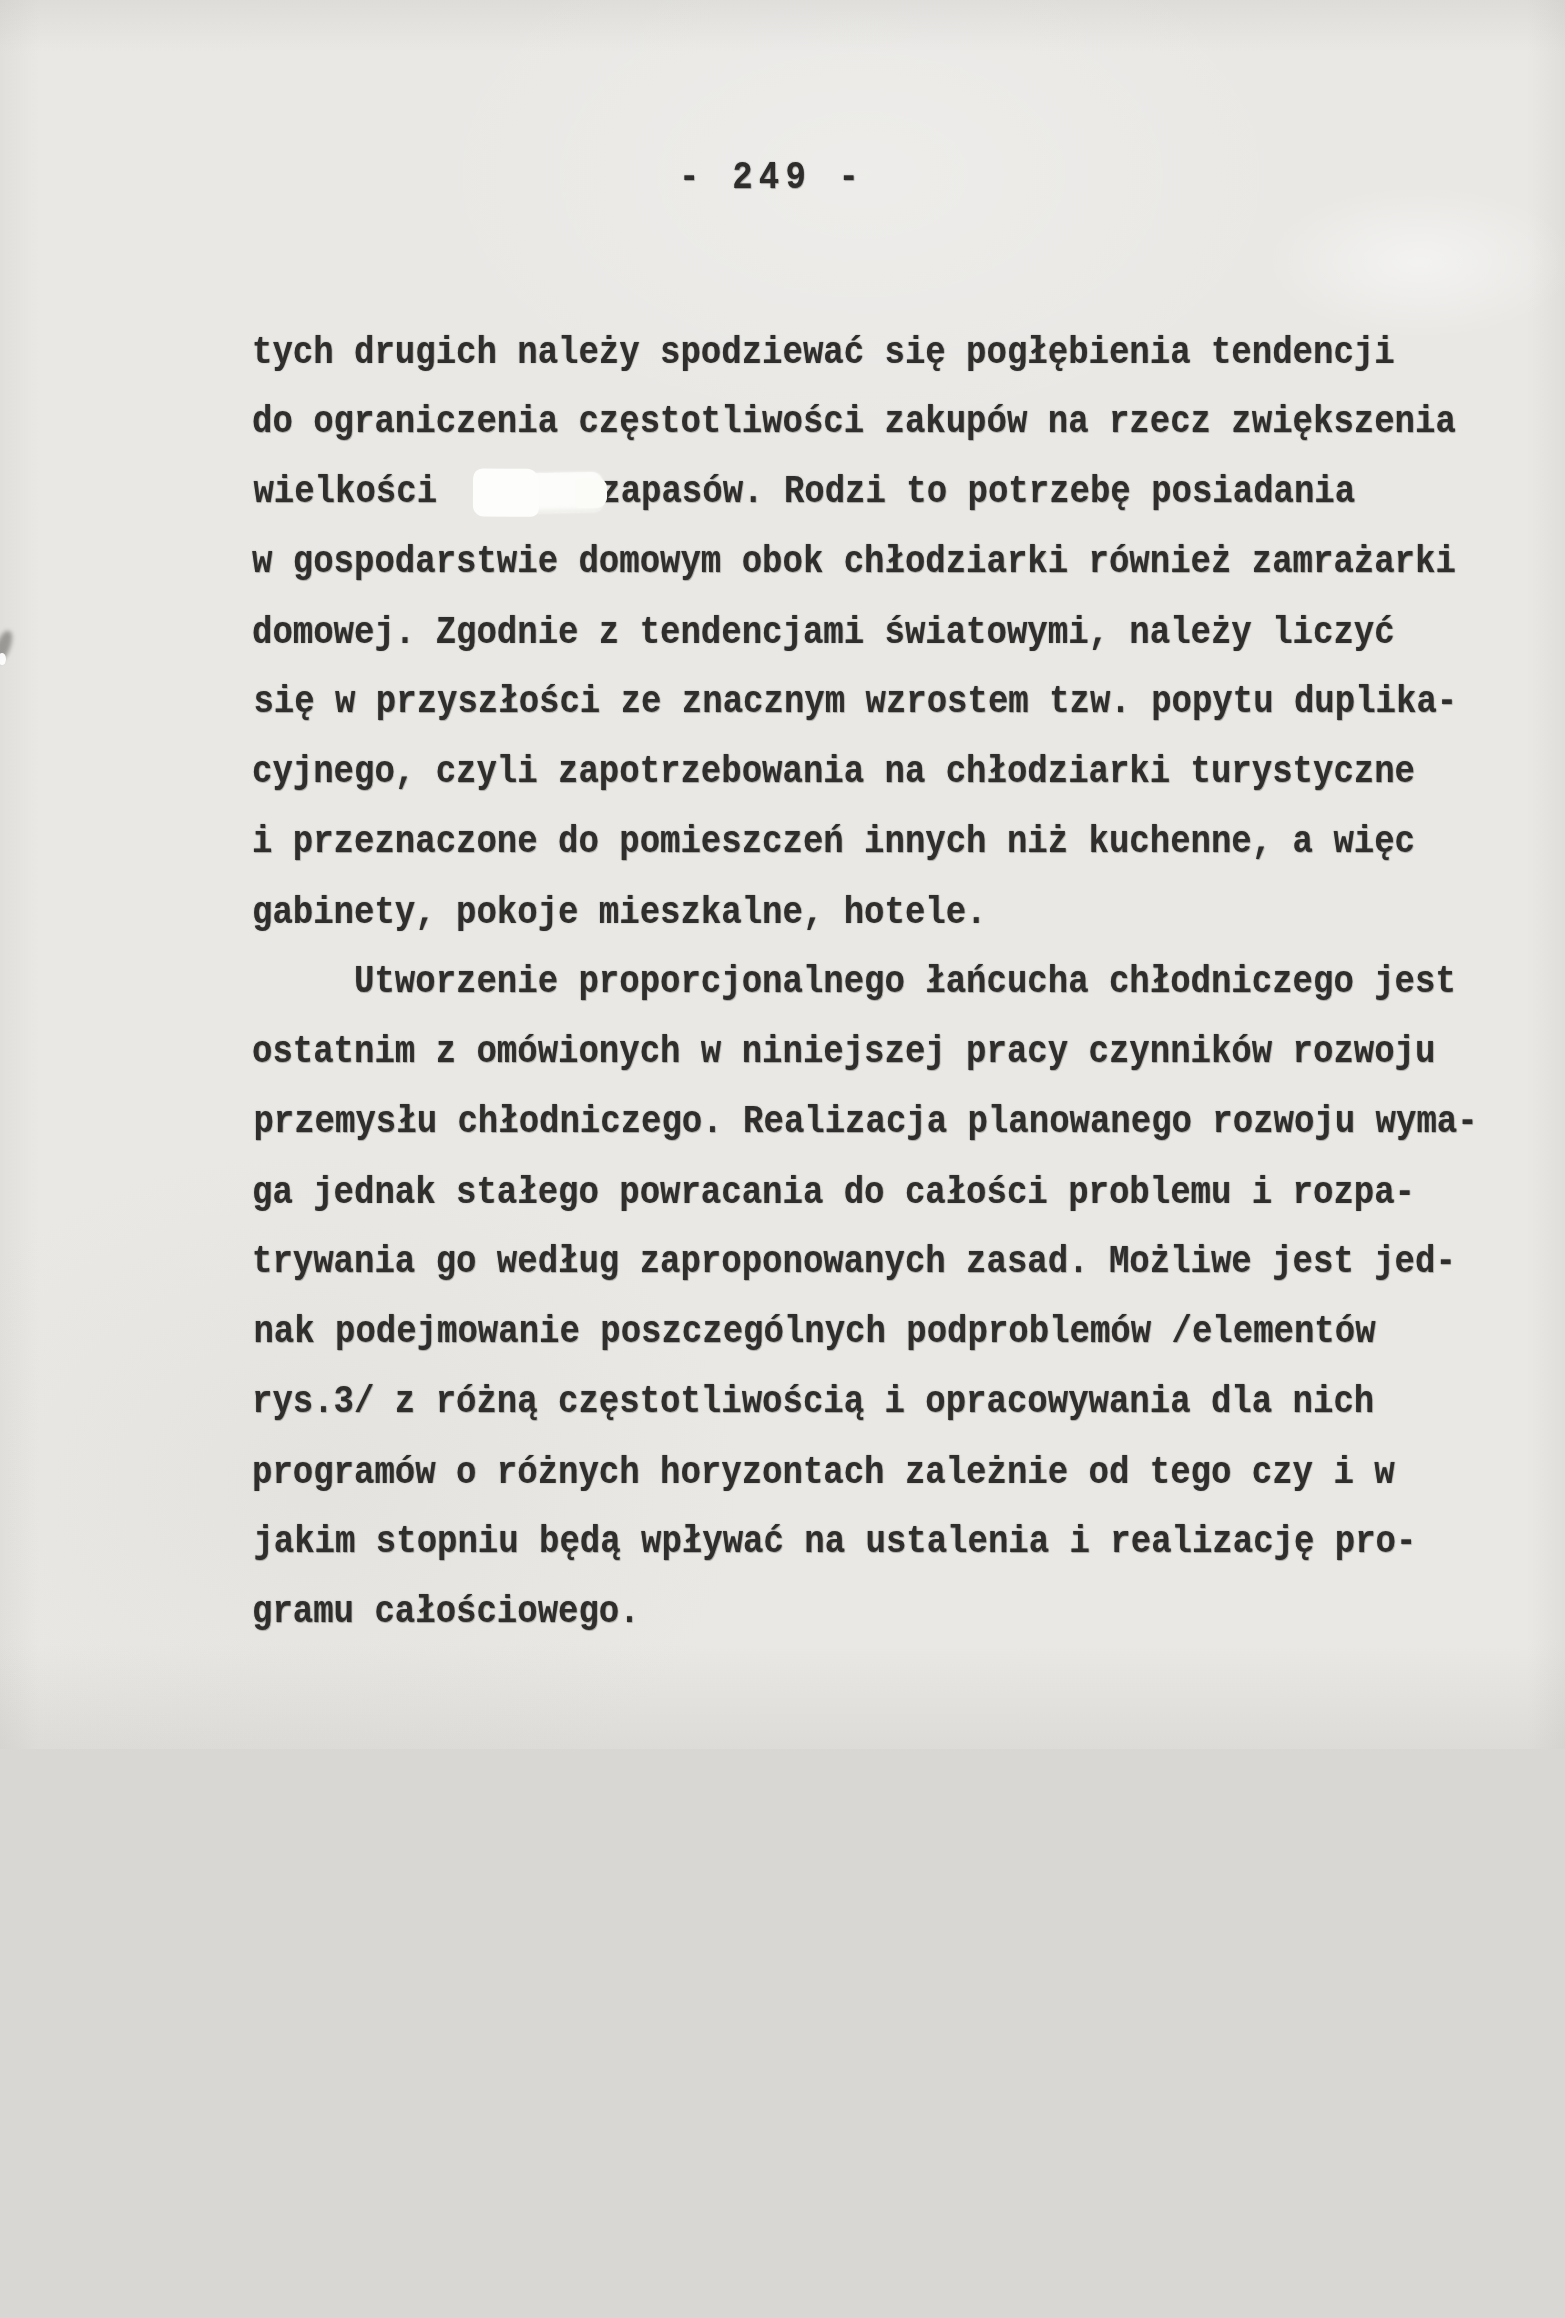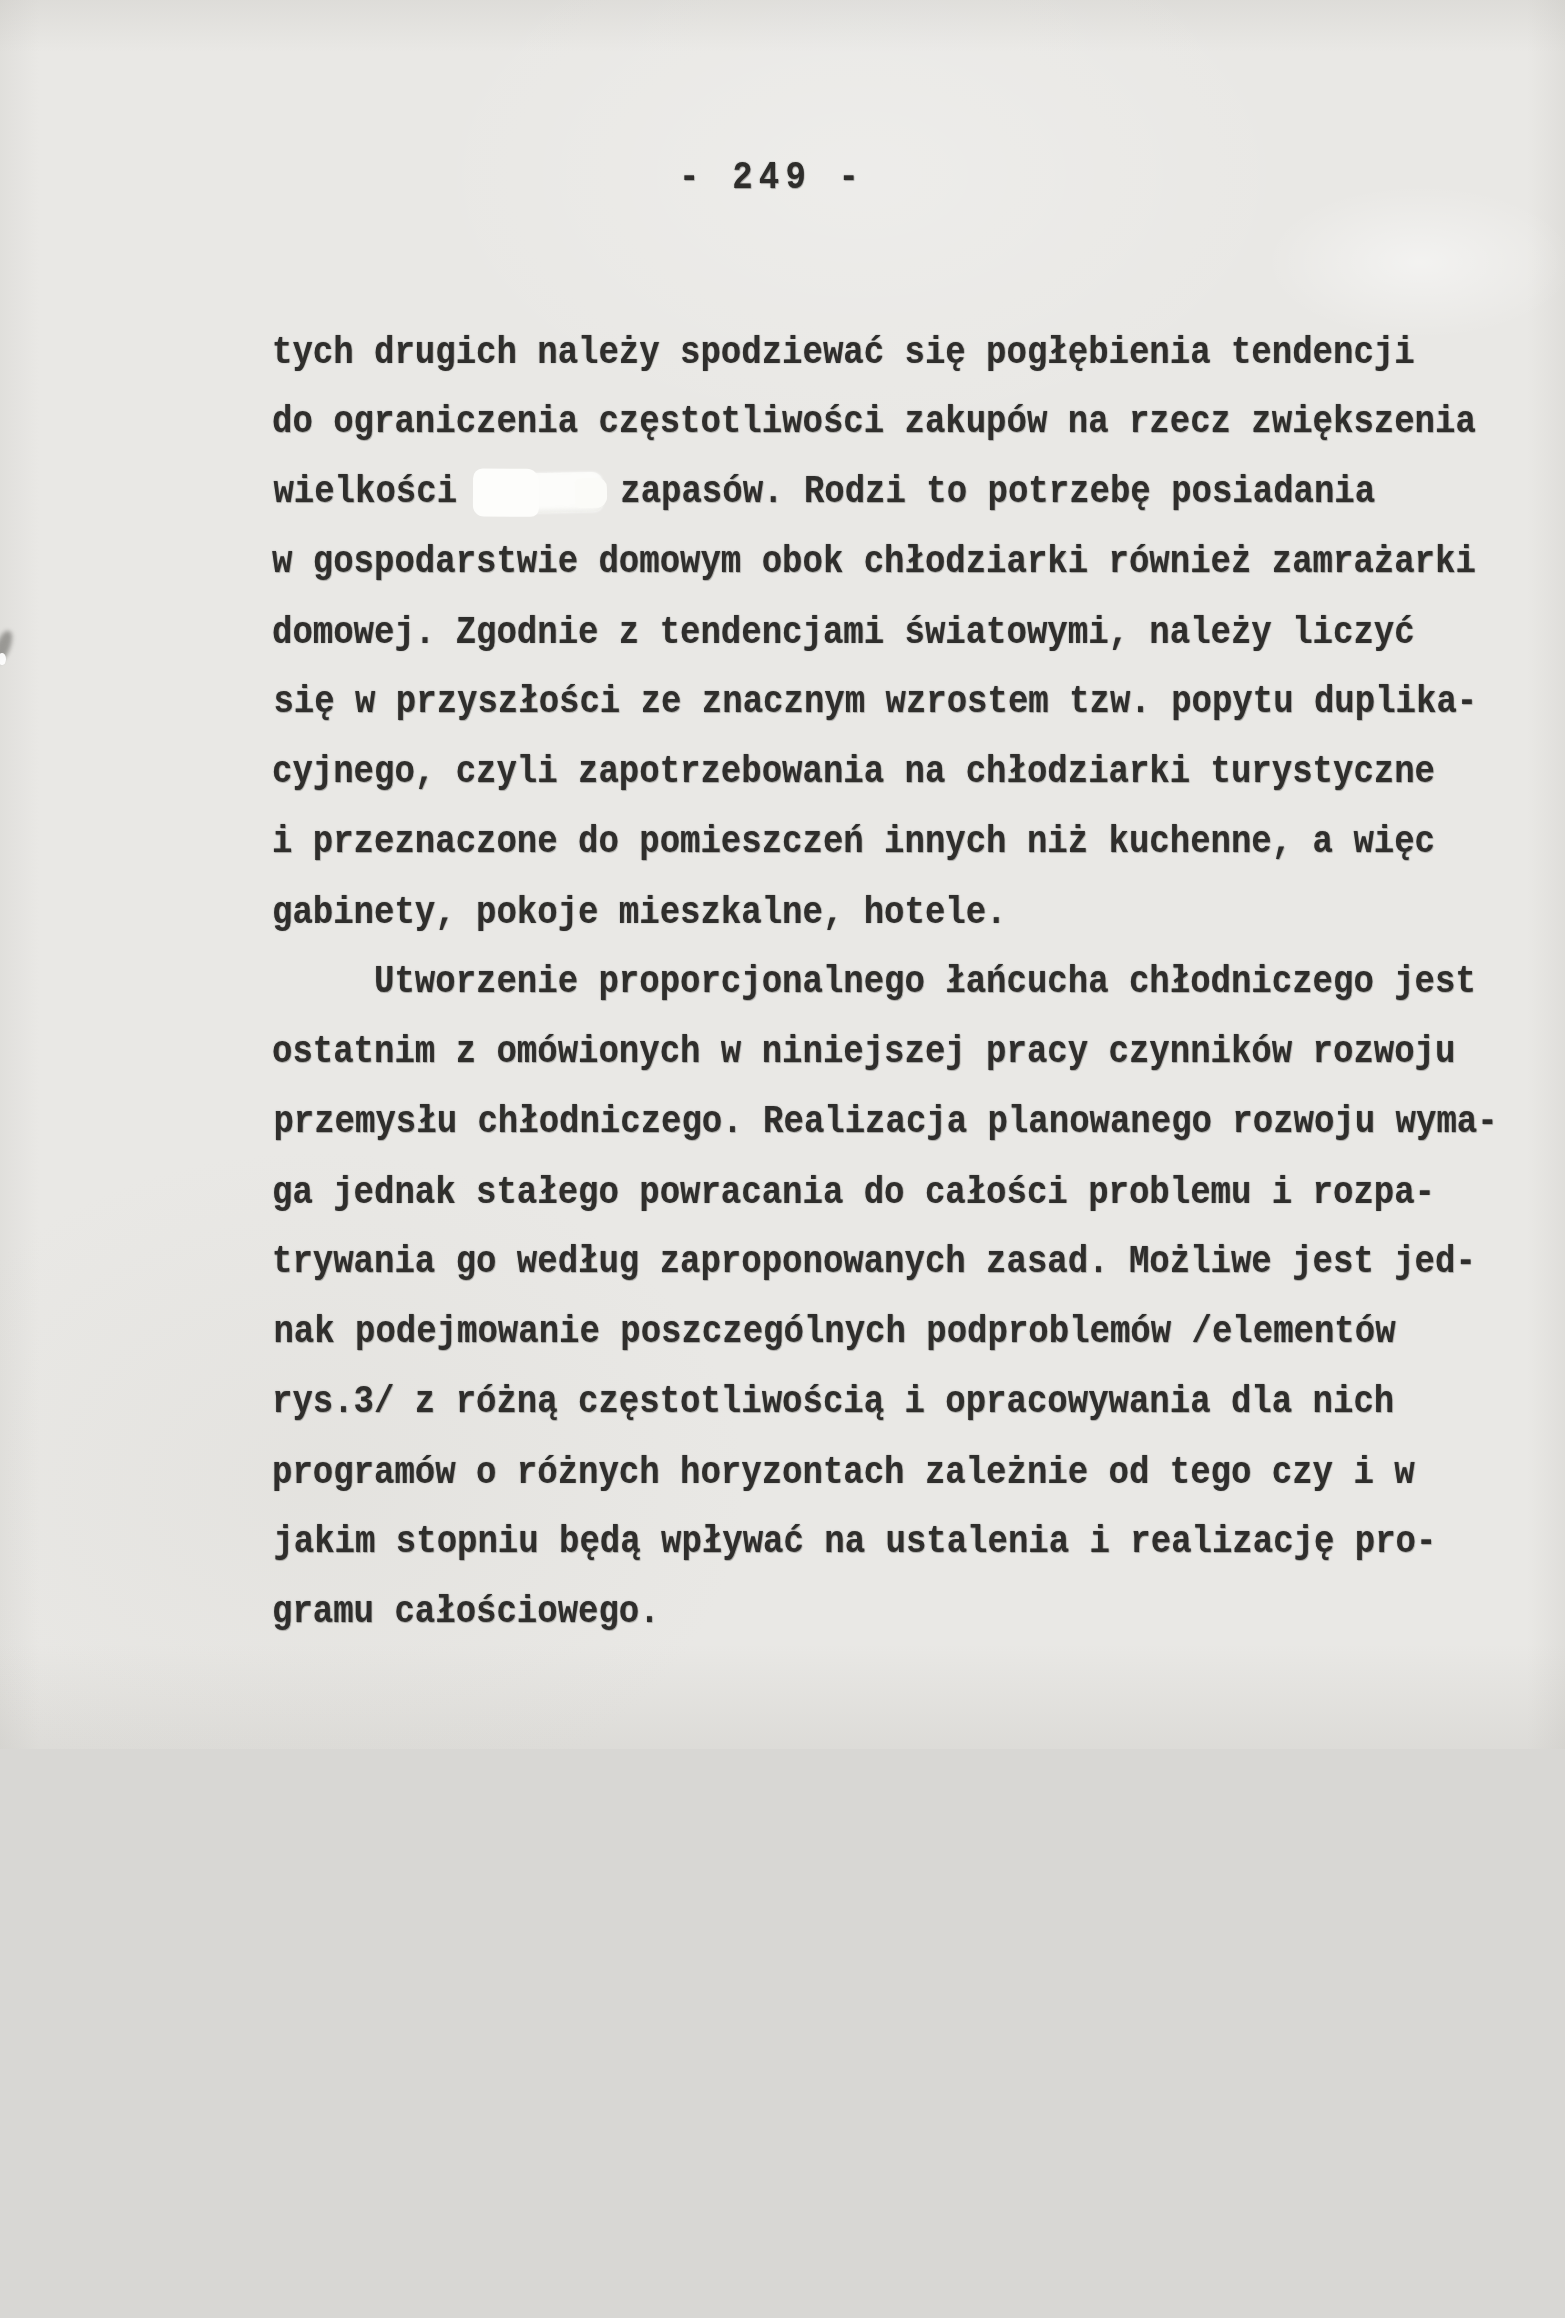--- a/index.html
+++ b/index.html
@@ -30,21 +30,21 @@
     letter-spacing: 6.2px;
     color: #2e2d2b;
     white-space: pre;
     text-shadow: 0 0 1.4px rgba(40,39,37,0.45), 0.7px 0.7px 0.7px rgba(40,39,37,0.3);
     filter: blur(0.3px);
     transform: scaleY(1.12);
     transform-origin: left top;
   }
   .text-block {
     position: absolute;
-    left: 272px;
+    left: 252px;
     top: 312px;
     font-size: 34px;
     font-weight: bold;
     line-height: 70px;
     color: #2f2e2c;
     text-shadow: 0 0 1.4px rgba(43,42,40,0.40), 0.7px 0.7px 0.7px rgba(43,42,40,0.28);
     filter: blur(0.3px);
   }
   .line {
     white-space: pre;

